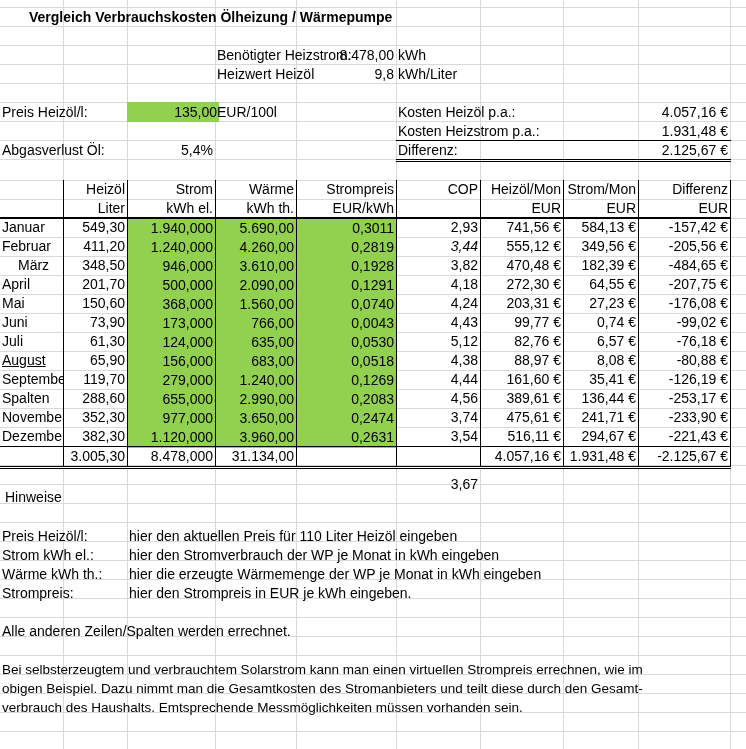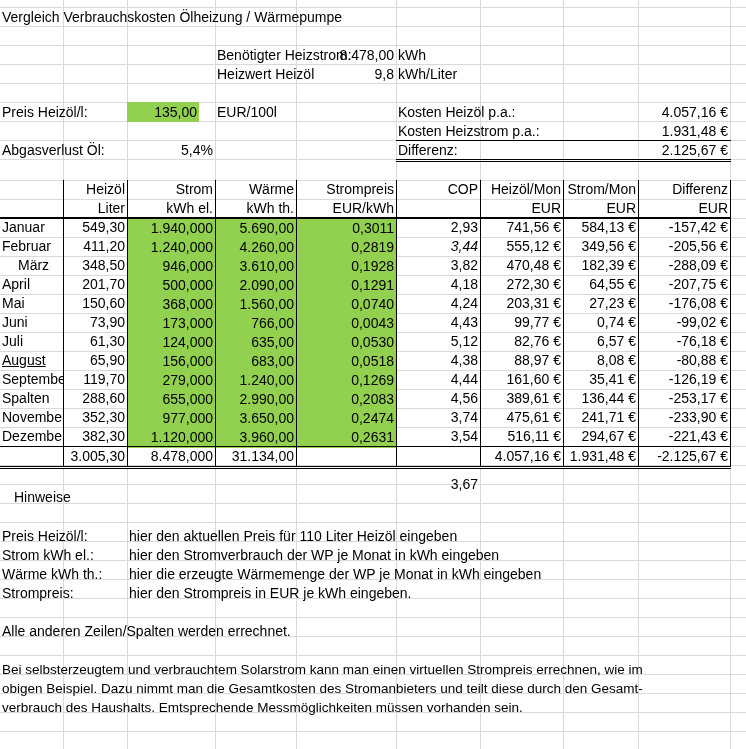--- a/index.html
+++ b/index.html
@@ -5,21 +5,21 @@
   html, body { margin:0; padding:0; background:#fff; }
   body { width:746px; height:749px; position:relative; overflow:hidden;
          font-family:"Liberation Sans", sans-serif; font-size:14px; color:#000; }
   .grid { position:absolute; left:0; top:0; width:746px; height:749px; }
   .vl { position:absolute; top:0; bottom:0; width:1px; background:#d9d9d9; }
   .hl { position:absolute; left:0; right:0; height:1px; background:#d9d9d9; }
   .cell { position:absolute; height:19px; line-height:19px; white-space:nowrap; overflow:hidden; box-sizing:border-box; padding:0 2px; }
   .r { text-align:right; }
   .l { text-align:left; }
   .green { background:#92d050; }
-  .bold { font-weight:normal; }
+  .bold { font-weight:bold;margin-left:27px; }
   .bl { position:absolute; background:#000; }
   .of { overflow:visible; }
 </style>
 </head>
 <body>
 
 <div class="grid" id="grid">
     <div class="vl" style="left: 63px;"></div>
     <div class="vl" style="left: 127px;"></div>
     <div class="vl" style="left: 215px;"></div>
@@ -73,21 +73,21 @@
 <div class="cell bold of" style="left:0;top:8px;width:600px;">Vergleich Verbrauchskosten Ölheizung / Wärmepumpe</div>
 
 <div class="cell l of" style="left:215px;top:46px;width:180px;">Benötigter Heizstrom:</div>
 <div class="cell r" style="left:296px;top:46px;width:100px;">8.478,00</div>
 <div class="cell l" style="left:396px;top:46px;width:84px;">kWh</div>
 <div class="cell l of" style="left:215px;top:65px;width:180px;">Heizwert Heizöl</div>
 <div class="cell r" style="left:296px;top:65px;width:100px;">9,8</div>
 <div class="cell l of" style="left:396px;top:65px;width:120px;">kWh/Liter</div>
 
 <div class="cell l of" style="left:0;top:103px;width:127px;">Preis Heizöl/l:</div>
-<div class="cell r green" style="left:127px;top:102px;width:72px;height:20px;line-height:20px;">135,00</div>
+<div class="cell r green" style="left:127px;top:102px;width:92px;height:20px;line-height:20px;">135,00</div>
 <div class="cell l" style="left:215px;top:103px;width:81px;">EUR/100l</div>
 <div class="cell l of" style="left:0;top:141px;width:127px;">Abgasverlust Öl:</div>
 <div class="cell r" style="left:127px;top:141px;width:88px;">5,4%</div>
 
 <div class="cell l of" style="left:396px;top:103px;width:167px;">Kosten Heizöl p.a.:</div>
 <div class="cell r" style="left:638px;top:103px;width:92px;">4.057,16 €</div>
 <div class="cell l of" style="left:396px;top:122px;width:167px;">Kosten Heizstrom p.a.:</div>
 <div class="cell r" style="left:638px;top:122px;width:92px;">1.931,48 €</div>
 <div class="bl" style="left:396px;top:140px;width:335px;height:1px;"></div>
 <div class="cell l of" style="left:396px;top:141px;width:167px;">Differenz:</div>
@@ -131,21 +131,21 @@
     <div class="cell r" style="left: 564px; top: 237px; width: 74px;">349,56 €</div>
     <div class="cell r" style="left: 639px; top: 237px; width: 91px;">-205,56 €</div>
     <div class="cell l" style="left: 0px; top: 256px; width: 63px; margin-left: 16px;">März</div>
     <div class="cell r" style="left: 64px; top: 256px; width: 63px;">348,50</div>
     <div class="cell r green" style="left: 128px; top: 257px; width: 87px; height: 20px; line-height: 18px;">946,000</div>
     <div class="cell r green" style="left: 216px; top: 257px; width: 80px; height: 20px; line-height: 18px;">3.610,00</div>
     <div class="cell r green" style="left: 297px; top: 257px; width: 99px; height: 20px; line-height: 18px;">0,1928</div>
     <div class="cell r" style="left: 397px; top: 256px; width: 83px;">3,82</div>
     <div class="cell r" style="left: 481px; top: 256px; width: 82px;">470,48 €</div>
     <div class="cell r" style="left: 564px; top: 256px; width: 74px;">182,39 €</div>
-    <div class="cell r" style="left: 639px; top: 256px; width: 91px;">-288,09 €</div>
+    <div class="cell r" style="left: 639px; top: 256px; width: 91px;">-484,65 €</div>
     <div class="cell l" style="left: 0px; top: 275px; width: 63px;">April</div>
     <div class="cell r" style="left: 64px; top: 275px; width: 63px;">201,70</div>
     <div class="cell r green" style="left: 128px; top: 276px; width: 87px; height: 20px; line-height: 18px;">500,000</div>
     <div class="cell r green" style="left: 216px; top: 276px; width: 80px; height: 20px; line-height: 18px;">2.090,00</div>
     <div class="cell r green" style="left: 297px; top: 276px; width: 99px; height: 20px; line-height: 18px;">0,1291</div>
     <div class="cell r" style="left: 397px; top: 275px; width: 83px;">4,18</div>
     <div class="cell r" style="left: 481px; top: 275px; width: 82px;">272,30 €</div>
     <div class="cell r" style="left: 564px; top: 275px; width: 74px;">64,55 €</div>
     <div class="cell r" style="left: 639px; top: 275px; width: 91px;">-207,75 €</div>
     <div class="cell l" style="left: 0px; top: 294px; width: 63px;">Mai</div>
@@ -237,21 +237,21 @@
     <div class="bl" style="left: 480px; top: 180px; width: 1px; height: 286px;"></div>
     <div class="bl" style="left: 563px; top: 180px; width: 1px; height: 286px;"></div>
     <div class="bl" style="left: 638px; top: 180px; width: 1px; height: 286px;"></div>
     <div class="bl" style="left: 730px; top: 180px; width: 1px; height: 286px;"></div>
     <div class="bl" style="left: 0px; top: 217px; width: 731px; height: 2px;"></div>
     <div class="bl" style="left: 0px; top: 446px; width: 731px; height: 1px;"></div>
     <div class="bl" style="left: 0px; top: 466px; width: 731px; height: 1px;"></div>
     <div class="bl" style="left: 0px; top: 468px; width: 731px; height: 1px;"></div>
   </div>
 
-<div class="cell l of" style="left:12px;top:488px;width:127px;">Hinweise</div>
+<div class="cell l of" style="left:3px;top:488px;width:127px;">Hinweise</div>
 <div id="notes">
     <div class="cell l of" style="left: 0px; top: 527px; width: 127px;">Preis Heizöl/l:</div>
     <div class="cell l of" style="left: 127px; top: 527px; width: 500px;">hier den aktuellen Preis für 110 Liter Heizöl eingeben</div>
     <div class="cell l of" style="left: 0px; top: 546px; width: 127px;">Strom kWh el.:</div>
     <div class="cell l of" style="left: 127px; top: 546px; width: 500px;">hier den Stromverbrauch der WP je Monat in kWh eingeben</div>
     <div class="cell l of" style="left: 0px; top: 565px; width: 127px;">Wärme kWh th.:</div>
     <div class="cell l of" style="left: 127px; top: 565px; width: 500px;">hier die erzeugte Wärmemenge der WP je Monat in kWh eingeben</div>
     <div class="cell l of" style="left: 0px; top: 584px; width: 127px;">Strompreis:</div>
     <div class="cell l of" style="left: 127px; top: 584px; width: 500px;">hier den Strompreis in EUR je kWh eingeben.</div>
   </div>

